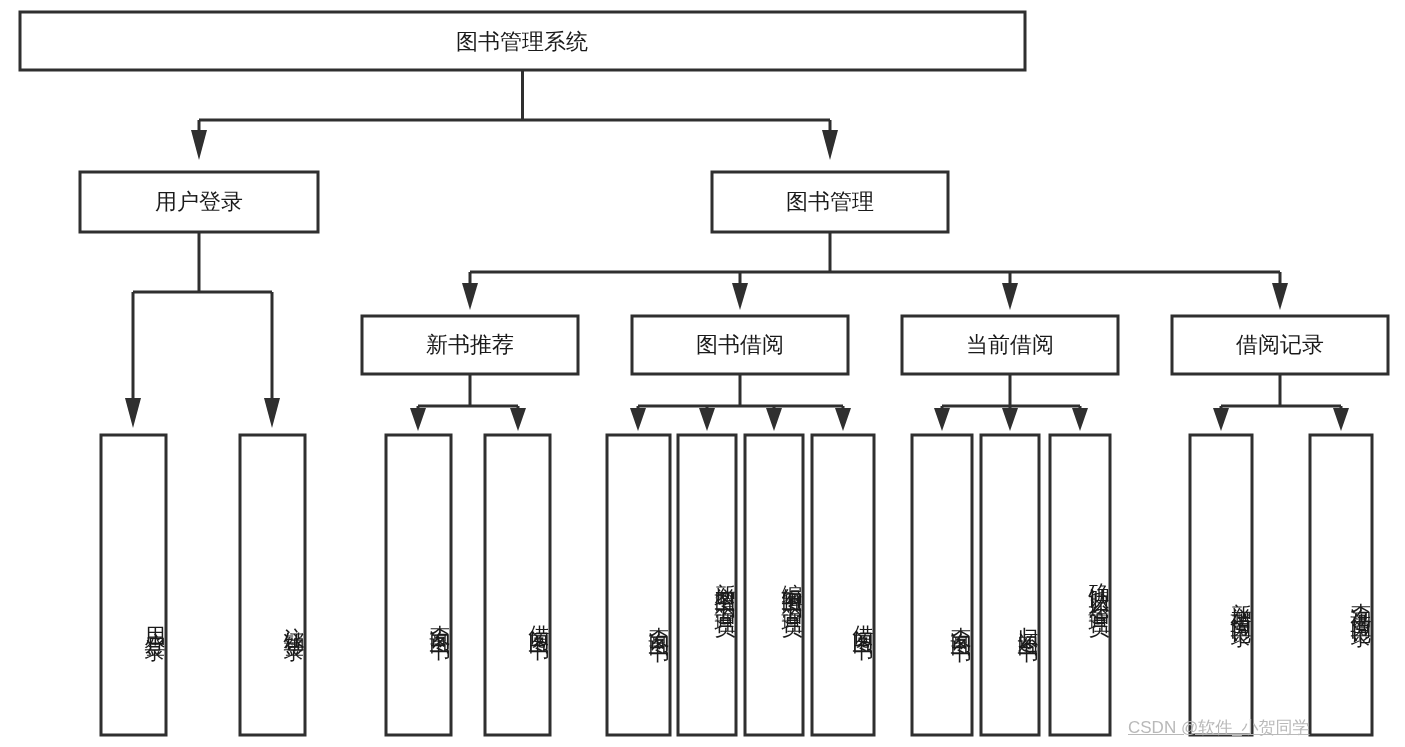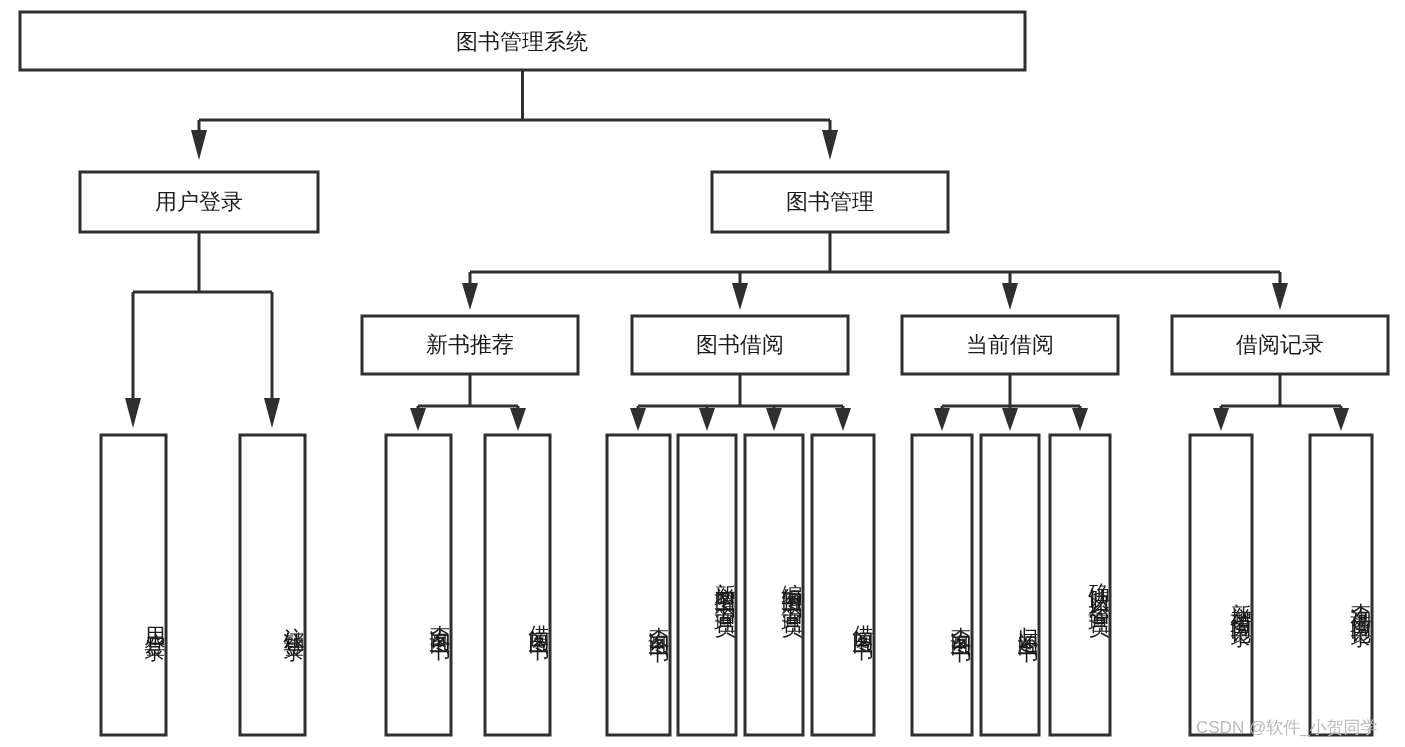--- a/index.html
+++ b/index.html
@@ -216,15 +216,15 @@
   <div class="node-label-v" style="left:607px; top:505px; width:63px; height:230px;">查询图书</div>
   <div class="node-label-v" style="left:678px; top:443px; width:58px; height:290px;">新增图书（管理员）</div>
   <div class="node-label-v" style="left:745px; top:443px; width:58px; height:290px;">编辑图书（管理员）</div>
   <div class="node-label-v" style="left:812px; top:500px; width:62px; height:235px;">借阅图书</div>
   <div class="node-label-v" style="left:912px; top:505px; width:60px; height:230px;">查询图书</div>
   <div class="node-label-v" style="left:981px; top:505px; width:58px; height:230px;">归还图书</div>
   <div class="node-label-v" style="left:1050px; top:443px; width:60px; height:290px;">确认归还（管理员）</div>
   <div class="node-label-v" style="left:1190px; top:468px; width:62px; height:265px;">新增借阅记录</div>
   <div class="node-label-v" style="left:1310px; top:468px; width:62px; height:265px;">查询借阅记录</div>
 
-  <div class="watermark" style="left:1196px; top:716px;">CSDN @软件_小贺同学</div>
+  <div class="watermark" style="left:1128px; top:716px;text-decoration:underline;">CSDN @软件_小贺同学</div>
 
 </div>
 
 </body></html>

